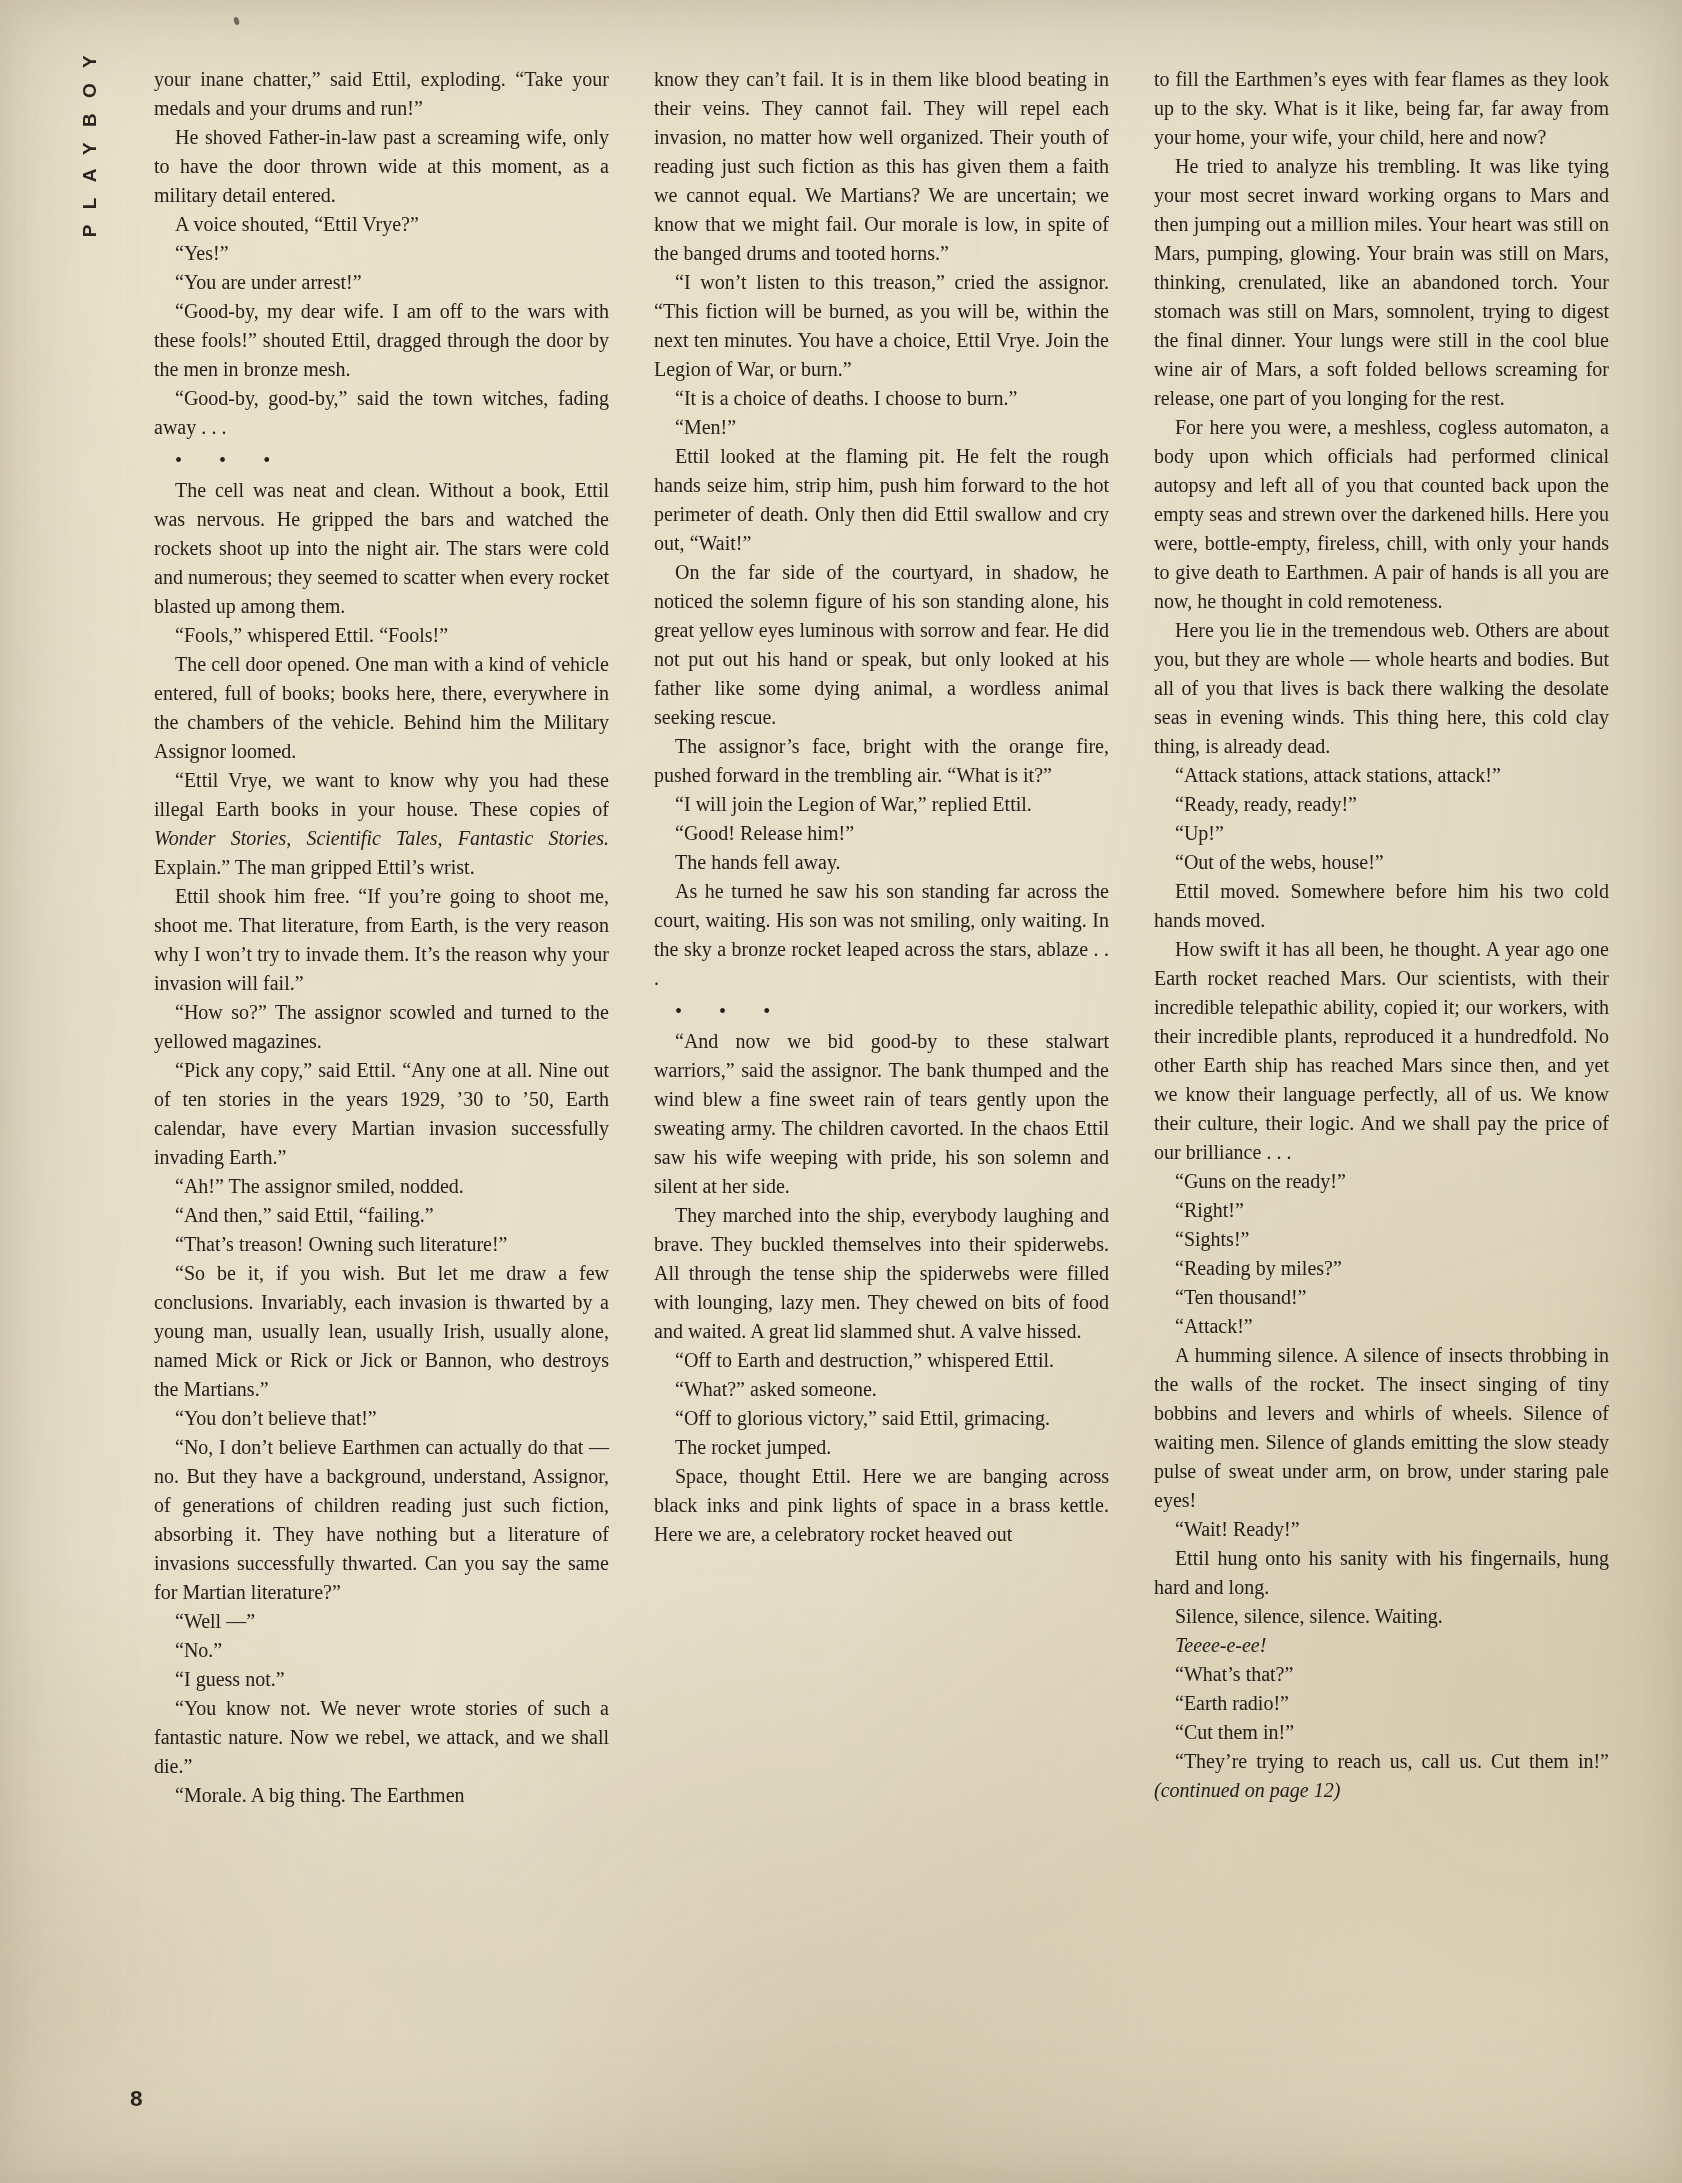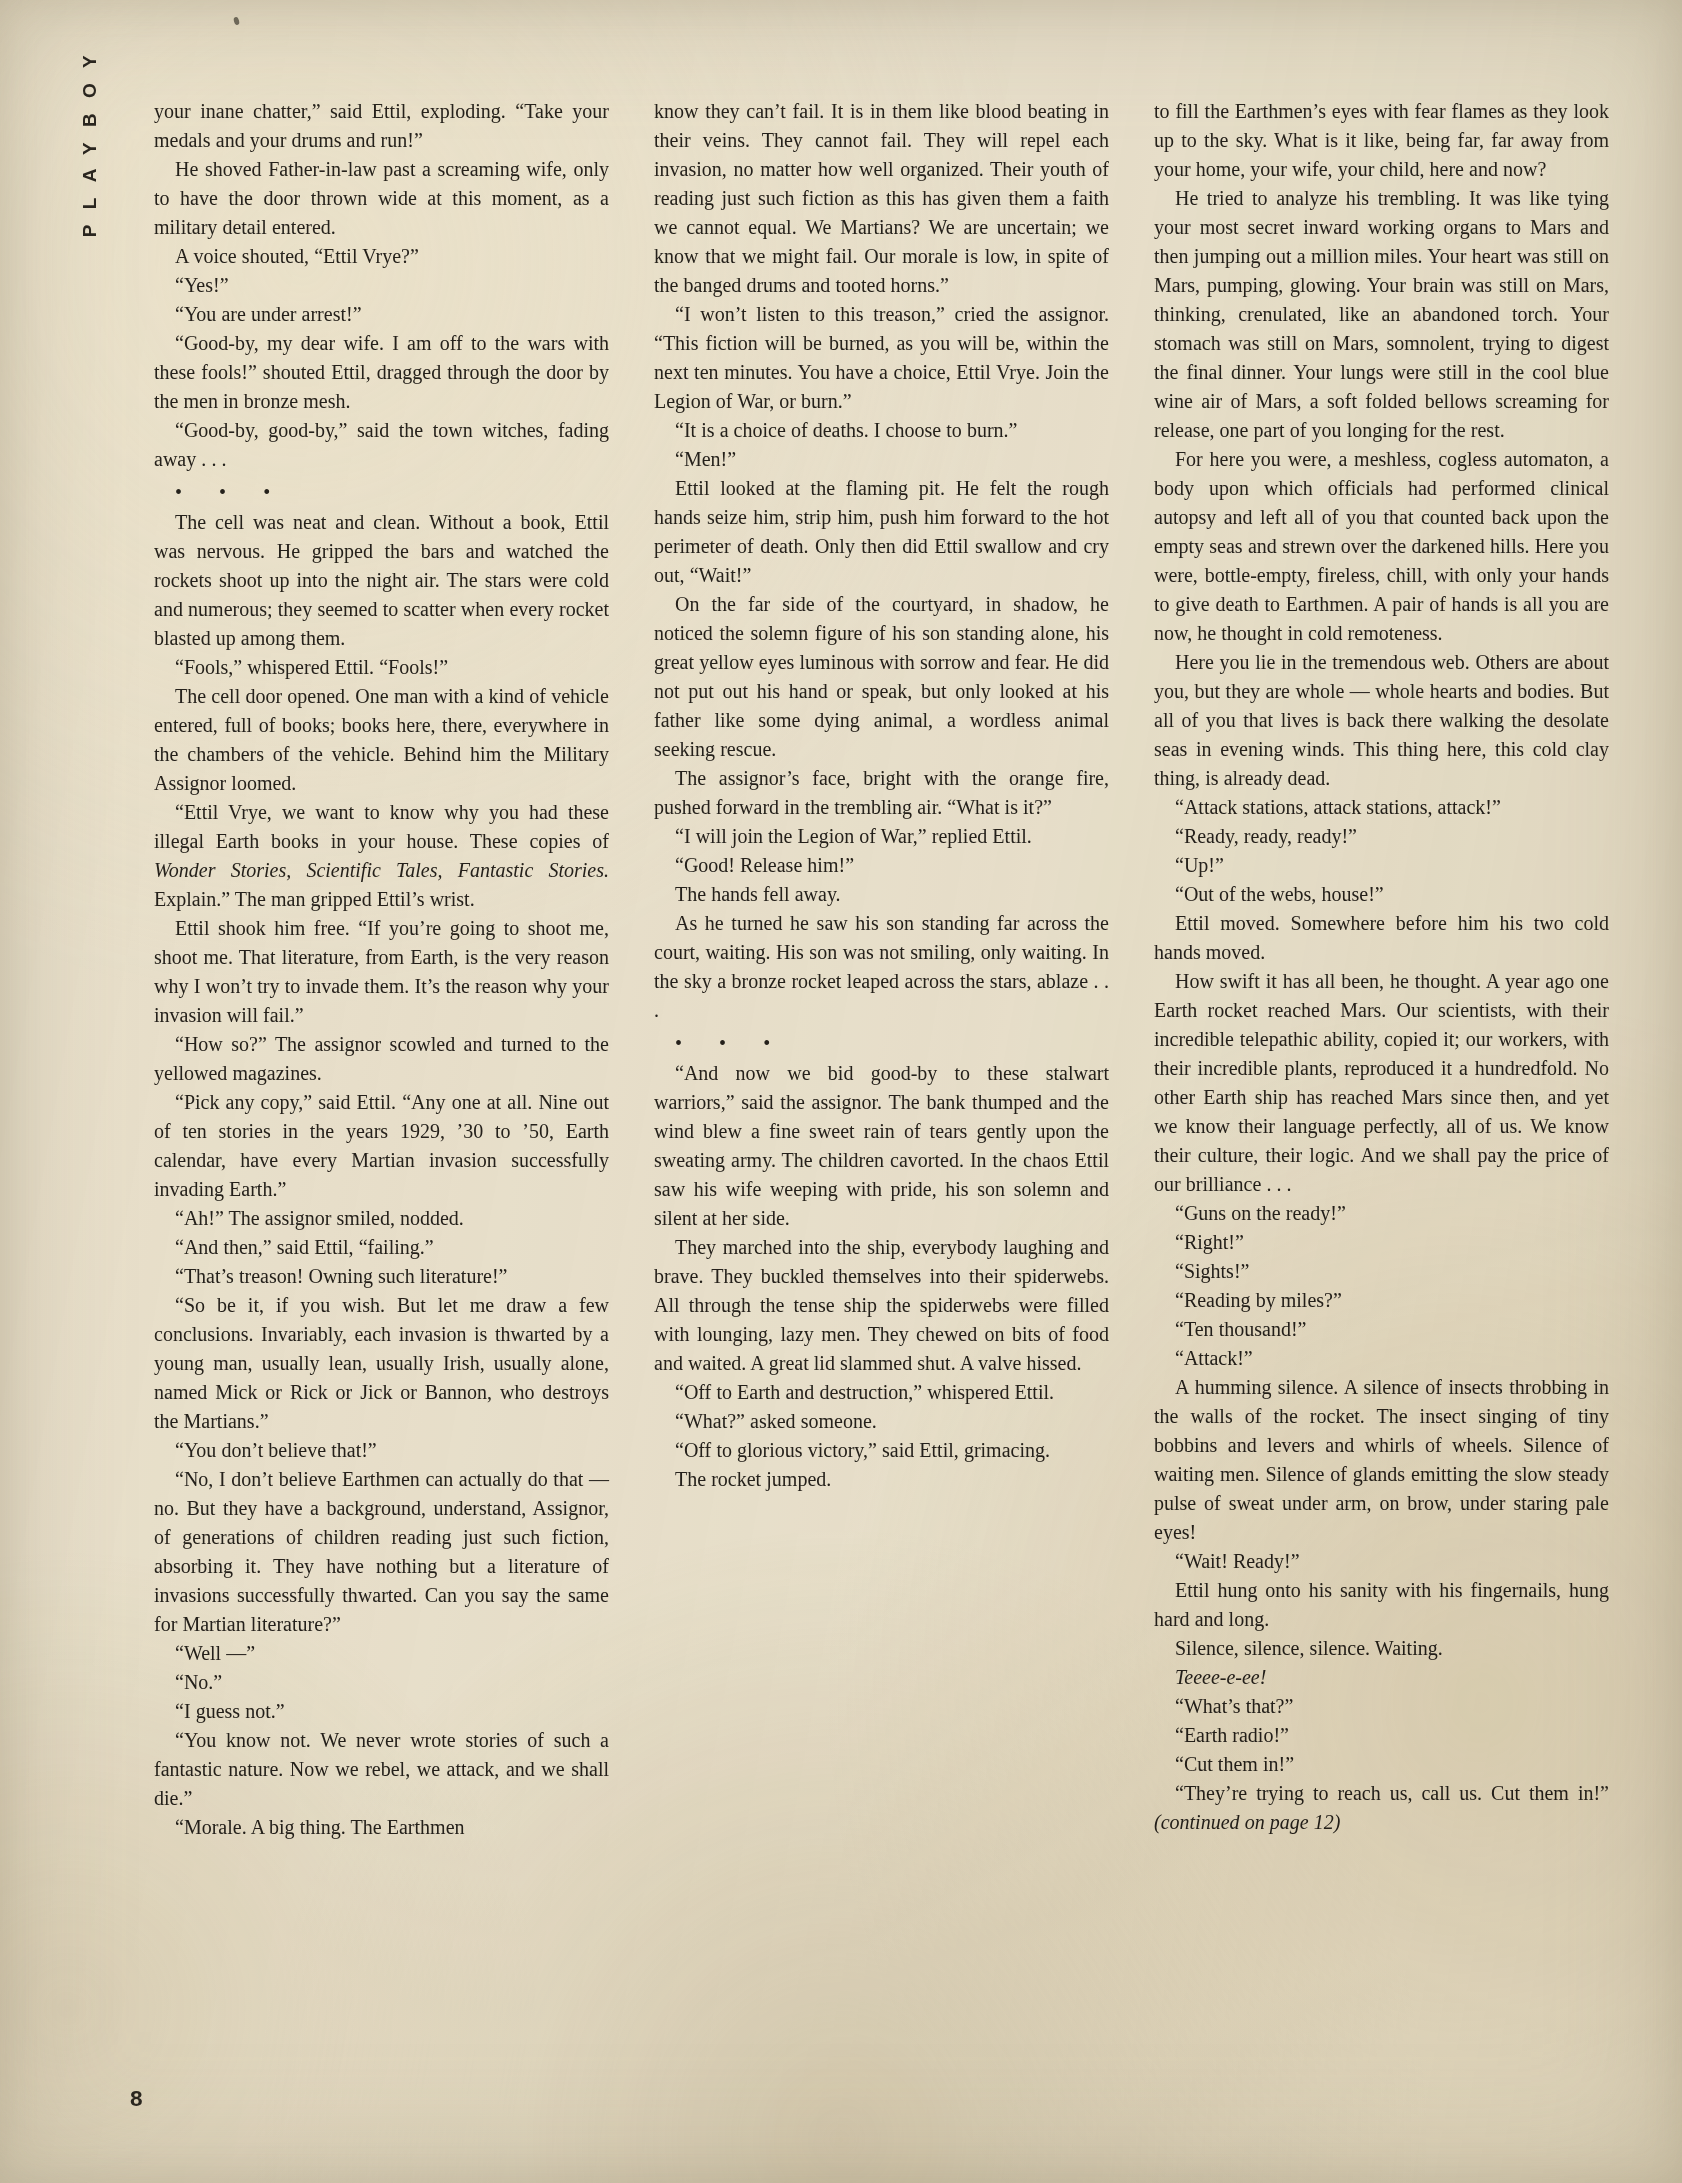--- a/index.html
+++ b/index.html
@@ -82,21 +82,20 @@
 
   .columns {
     position: absolute;
     left: 154px;
     top: 65px;
     width: 1456px;
     height: 2001px;
     display: flex;
     gap: 45px;
     z-index: 2;
-    margin-top: 32px;
   }
   .col {
     width: 455px;
     flex: 0 0 455px;
   }
   .col p {
     margin: 0;
     text-align: justify;
     text-justify: inter-word;
     font-size: 20px;
@@ -181,20 +180,21 @@
         <p>“Good! Release him!”</p>
         <p>The hands fell away.</p>
         <p>As he turned he saw his son standing far across the court, waiting. His son was not smiling, only waiting. In the sky a bronze rocket leaped across the stars, ablaze . . .</p>
         <p class="divider">• • •</p>
         <p>“And now we bid good-by to these stalwart warriors,” said the assignor. The bank thumped and the wind blew a fine sweet rain of tears gently upon the sweating army. The children cavorted. In the chaos Ettil saw his wife weeping with pride, his son solemn and silent at her side.</p>
         <p>They marched into the ship, everybody laughing and brave. They buckled themselves into their spiderwebs. All through the tense ship the spiderwebs were filled with lounging, lazy men. They chewed on bits of food and waited. A great lid slammed shut. A valve hissed.</p>
         <p>“Off to Earth and destruction,” whispered Ettil.</p>
         <p>“What?” asked someone.</p>
         <p>“Off to glorious victory,” said Ettil, grimacing.</p>
         <p>The rocket jumped.</p>
+        <p>Space, thought Ettil. Here we are banging across black inks and pink lights of space in a brass kettle. Here we are, a celebratory rocket heaved out</p>
       </div>
     <div class="col">
         <p class="noindent">to fill the Earthmen’s eyes with fear flames as they look up to the sky. What is it like, being far, far away from your home, your wife, your child, here and now?</p>
         <p>He tried to analyze his trembling. It was like tying your most secret inward working organs to Mars and then jumping out a million miles. Your heart was still on Mars, pumping, glowing. Your brain was still on Mars, thinking, crenulated, like an abandoned torch. Your stomach was still on Mars, somnolent, trying to digest the final dinner. Your lungs were still in the cool blue wine air of Mars, a soft folded bellows screaming for release, one part of you longing for the rest.</p>
         <p>For here you were, a meshless, cogless automaton, a body upon which officials had performed clinical autopsy and left all of you that counted back upon the empty seas and strewn over the darkened hills. Here you were, bottle-empty, fireless, chill, with only your hands to give death to Earthmen. A pair of hands is all you are now, he thought in cold remoteness.</p>
         <p>Here you lie in the tremendous web. Others are about you, but they are whole — whole hearts and bodies. But all of you that lives is back there walking the desolate seas in evening winds. This thing here, this cold clay thing, is already dead.</p>
         <p>“Attack stations, attack stations, attack!”</p>
         <p>“Ready, ready, ready!”</p>
         <p>“Up!”</p>
         <p>“Out of the webs, house!”</p>

